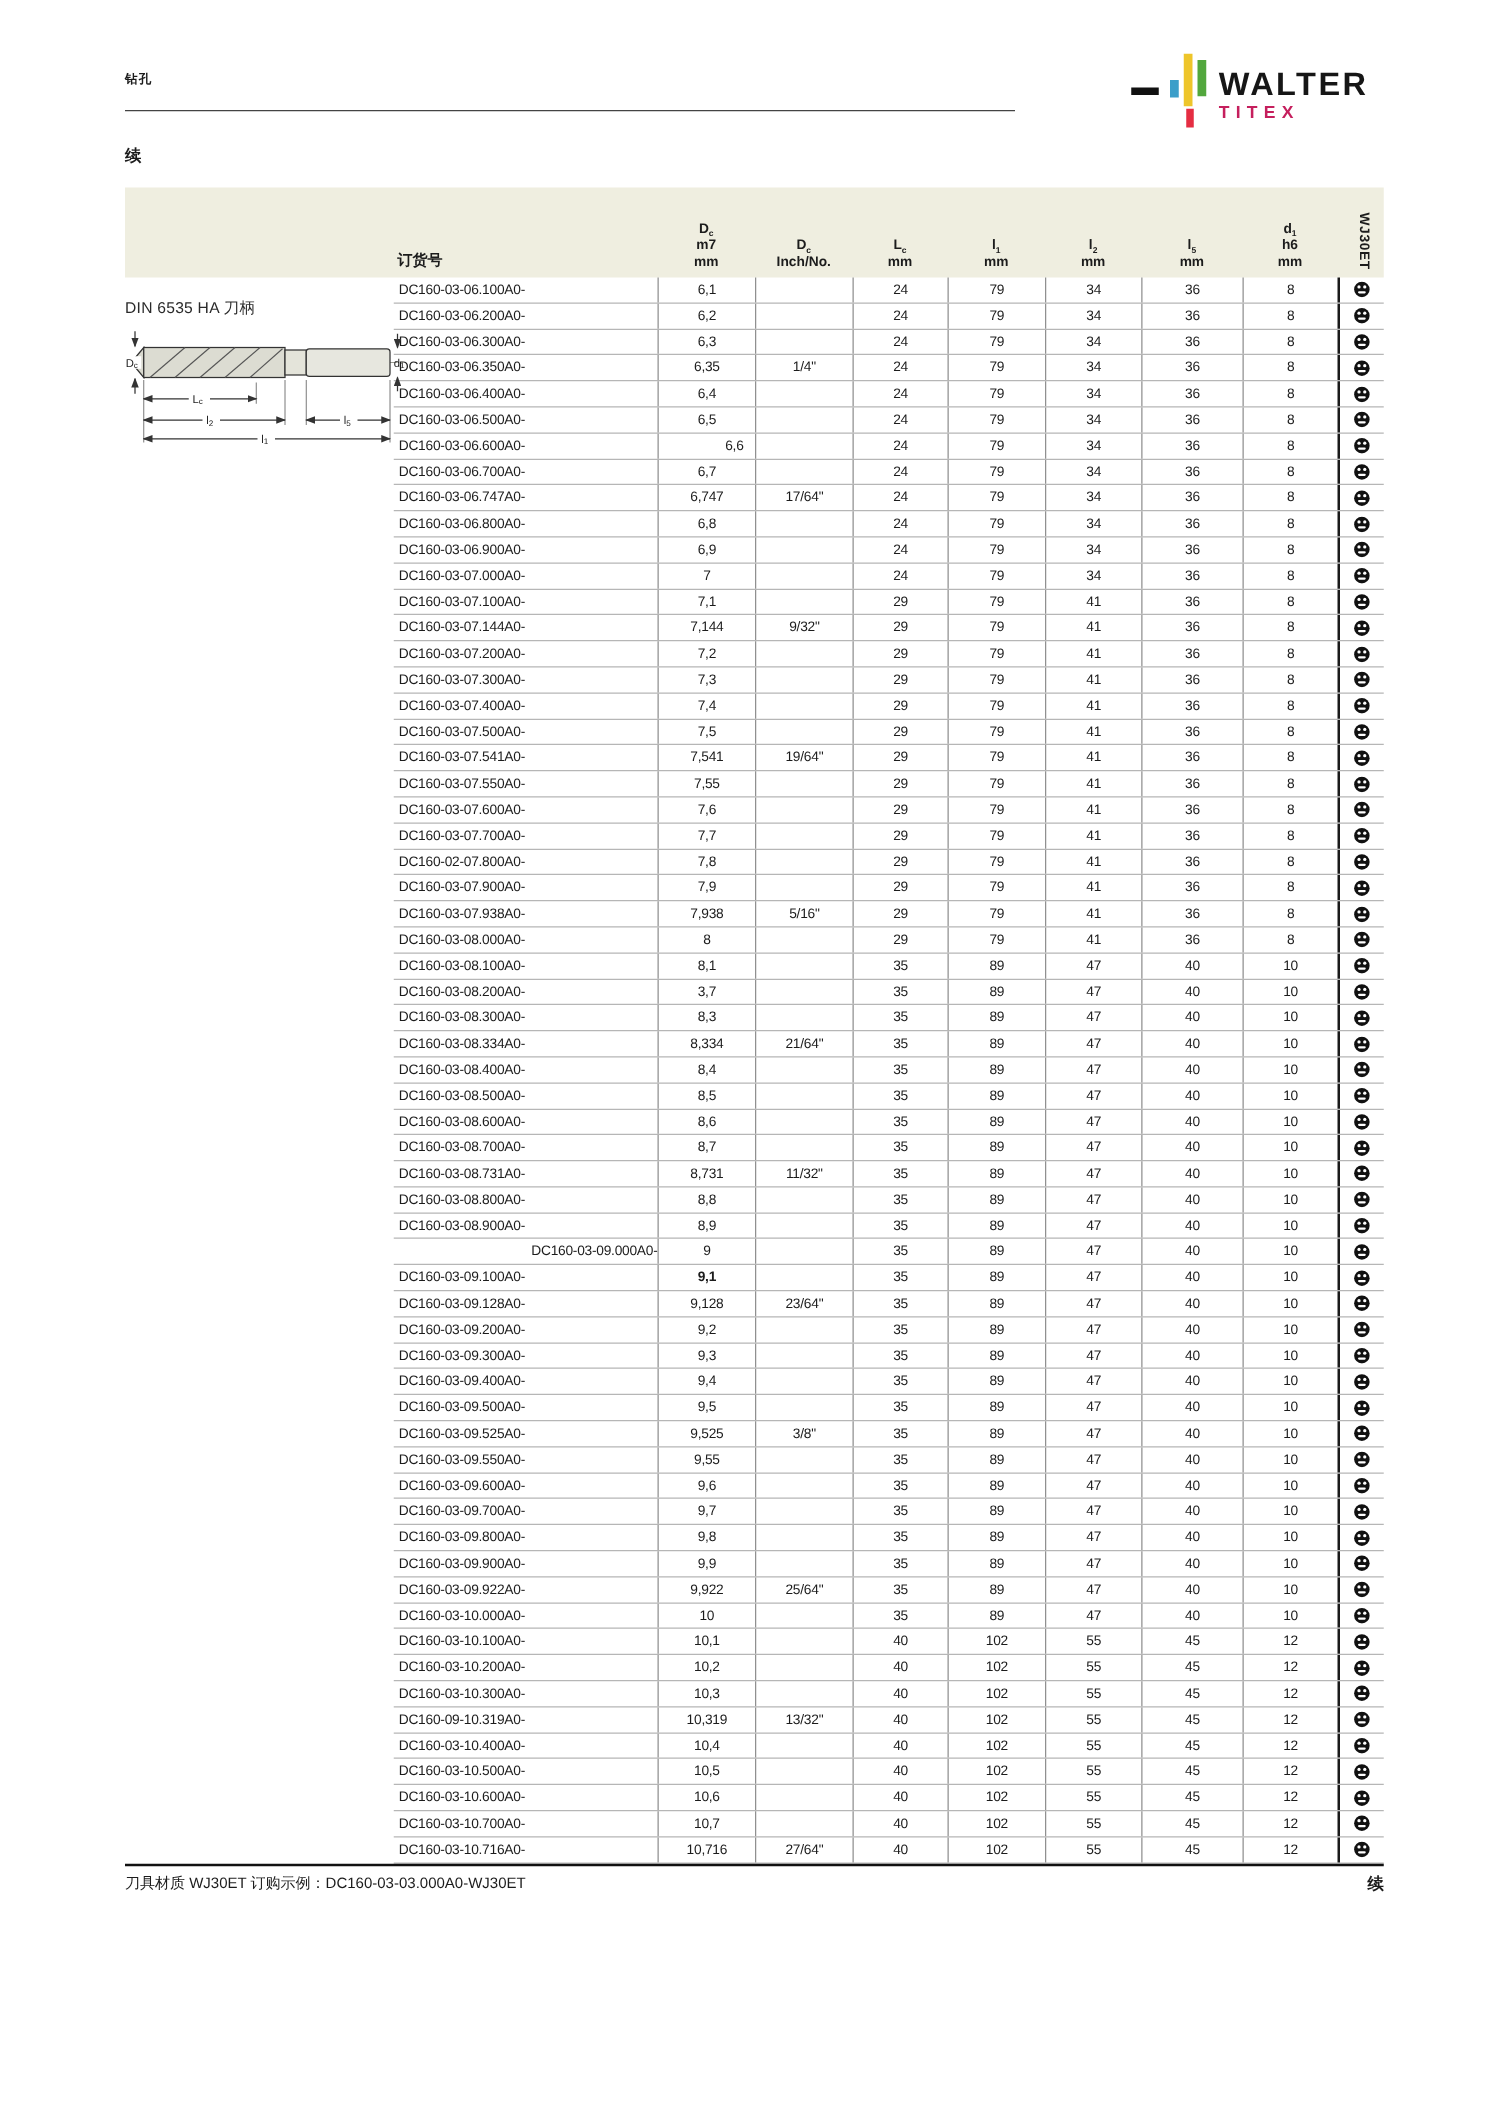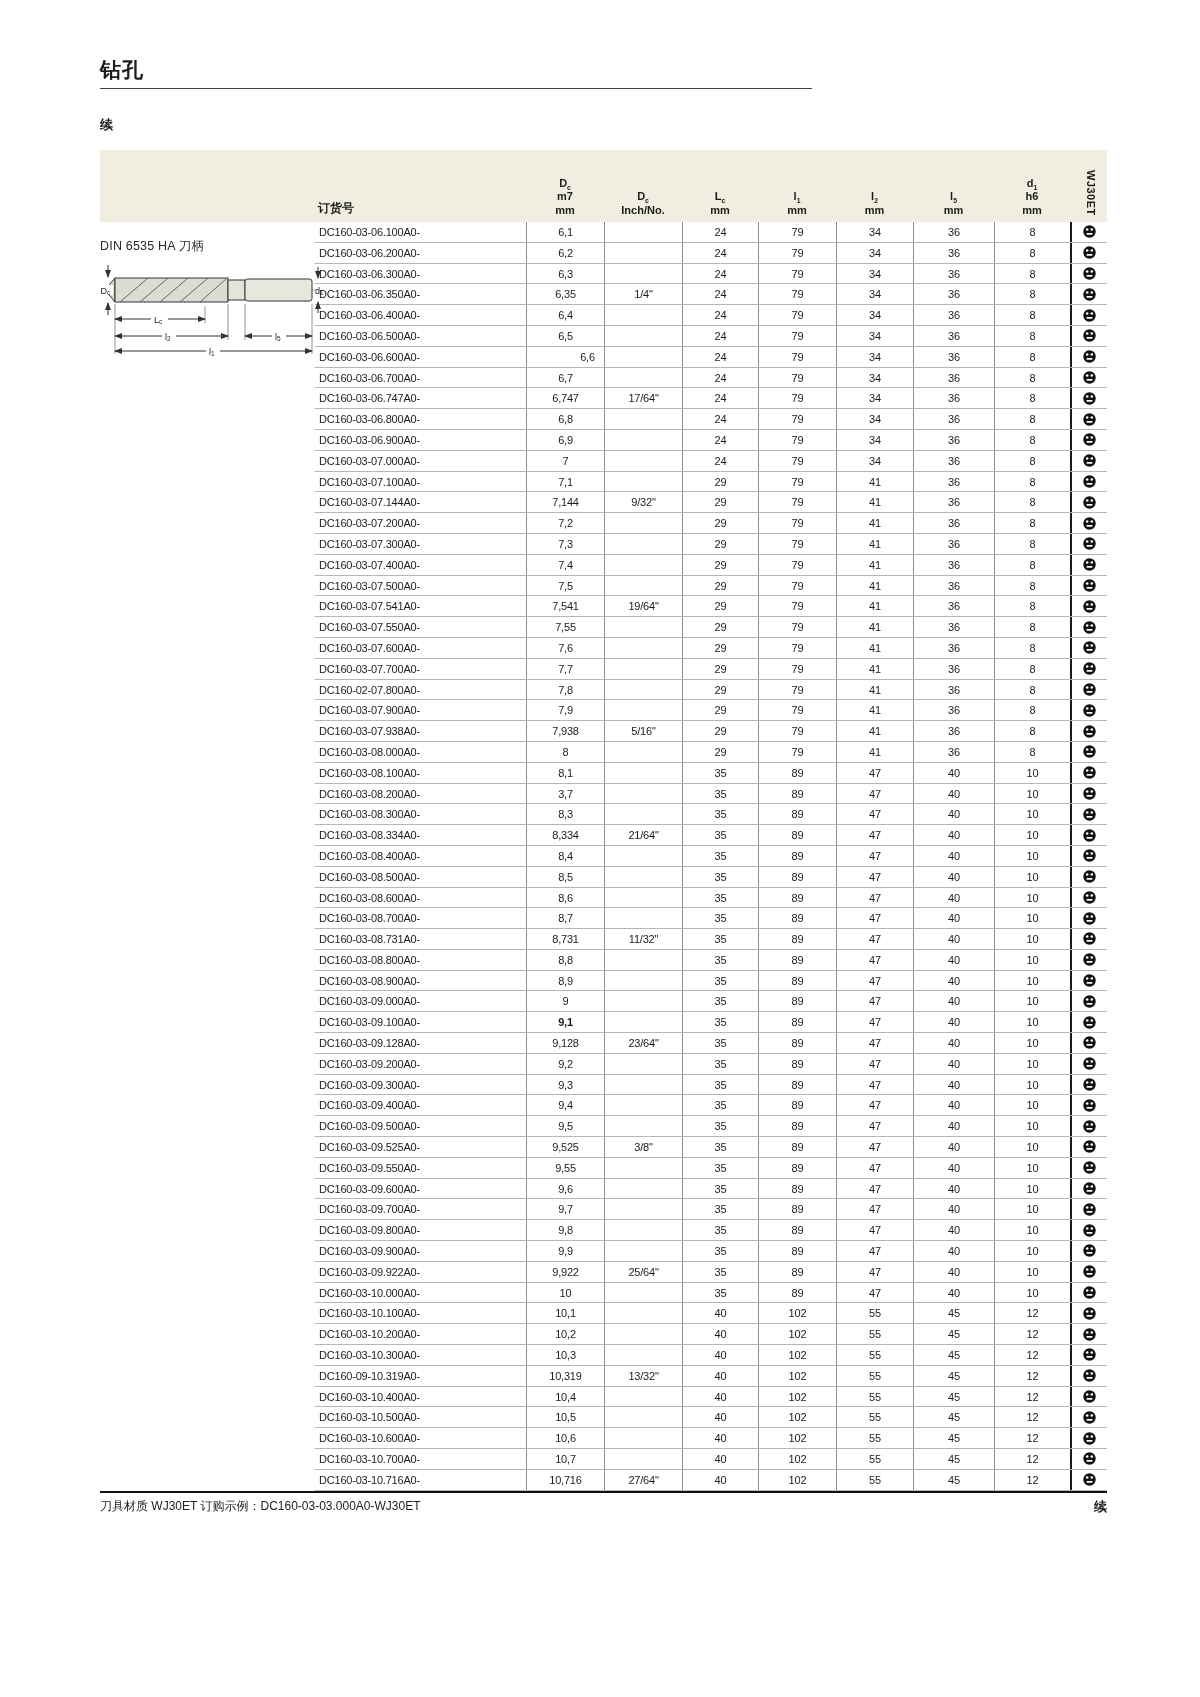--- a/index.html
+++ b/index.html
@@ -2,21 +2,21 @@
 <html><head>
 <meta charset="utf-8">
 <style>
   html,body{margin:0;padding:0;background:#888;}
   .page{
     position:relative;width:1200px;height:1697px;background:#ffffff;
     font-family:"Liberation Sans", sans-serif;color:#1c1c1c;overflow:hidden;
     margin:0 auto;
   }
   
-  .section-title{position:absolute;left:100px;top:56px;font-size:21px;font-weight:600;letter-spacing:1px;}
+  .section-title{position:absolute;left:100px;top:56px;font-size:10px;font-weight:600;letter-spacing:1px;}
   .header-rule{position:absolute;left:100px;top:88px;width:712px;height:1px;background:#444;}
   .logo{position:absolute;left:903px;top:40px;display:flex;align-items:flex-start;}
   .logo-bars{position:relative;width:70px;height:62px;}
   .bar{position:absolute;}
   .bar-dash{left:2px;top:30px;width:22px;height:6px;background:#111;}
   .bar-blue{left:33px;top:24px;width:7px;height:14px;background:#3b9ec9;}
   .bar-yellow{left:44px;top:3px;width:7px;height:42px;background:#eec52a;}
   .bar-red{left:46px;top:47px;width:6px;height:15px;background:#e52d42;}
   .bar-green{left:55px;top:8px;width:7px;height:29px;background:#52a73d;}
   .logo-text{margin-left:2px;}
@@ -54,20 +54,33 @@
                justify-content:flex-end;gap:38px;font-size:13px;font-weight:700;}
 </style>
 </head>
 <body>
 
 <div class="page">
 
   <div class="section-title">钻孔</div>
   <div class="header-rule"></div>
 
+  <div class="logo">
+    <div class="logo-bars">
+      <span class="bar bar-dash"></span>
+      <span class="bar bar-blue"></span>
+      <span class="bar bar-yellow"></span>
+      <span class="bar bar-red"></span>
+      <span class="bar bar-green"></span>
+    </div>
+    <div class="logo-text">
+      <div class="logo-walter">WALTER</div>
+      <div class="logo-titex">TITEX</div>
+    </div>
+  </div>
 
   <div class="continued-top">续</div>
 
   <div class="table-wrap">
     <div class="thead">
       <div class="order-h">订货号</div>
       <div class="col-headers" id="col-headers">
           <div class="col-h" style="width: 78px;">
             <div class="hline"><span>D</span><sub>c</sub></div>
             <div class="hline">m7</div>
@@ -767,21 +780,21 @@
           <div class="cell iline" style="width: 37px;">
             <svg width="13" height="13" viewBox="0 0 13 13">
               <circle cx="6.5" cy="6.5" r="6.2" fill="#111"></circle>
               <circle cx="4.2" cy="4.5" r="1.3" fill="#fff"></circle>
               <circle cx="8.8" cy="4.5" r="1.3" fill="#fff"></circle>
               <rect x="3.4" y="7.9" width="6.2" height="1.8" rx="0.9" fill="#fff"></rect>
             </svg>
           </div>
         </div>
         <div class="trow">
-          <div class="cell order" style="width: 211px;">DC160-03-09.000A0-</div>
+          <div class="cell order" style="width: 211px; text-align: right;">DC160-03-09.000A0-</div>
           <div class="cell vline" style="width: 78px;">9</div>
           <div class="cell vline" style="width: 78px;"></div>
           <div class="cell vline" style="width: 76px;">35</div>
           <div class="cell vline" style="width: 78px;">89</div>
           <div class="cell vline" style="width: 77px;">47</div>
           <div class="cell vline" style="width: 81px;">40</div>
           <div class="cell vline" style="width: 76px;">10</div>
           <div class="cell iline" style="width: 37px;">
             <svg width="13" height="13" viewBox="0 0 13 13">
               <circle cx="6.5" cy="6.5" r="6.2" fill="#111"></circle>

